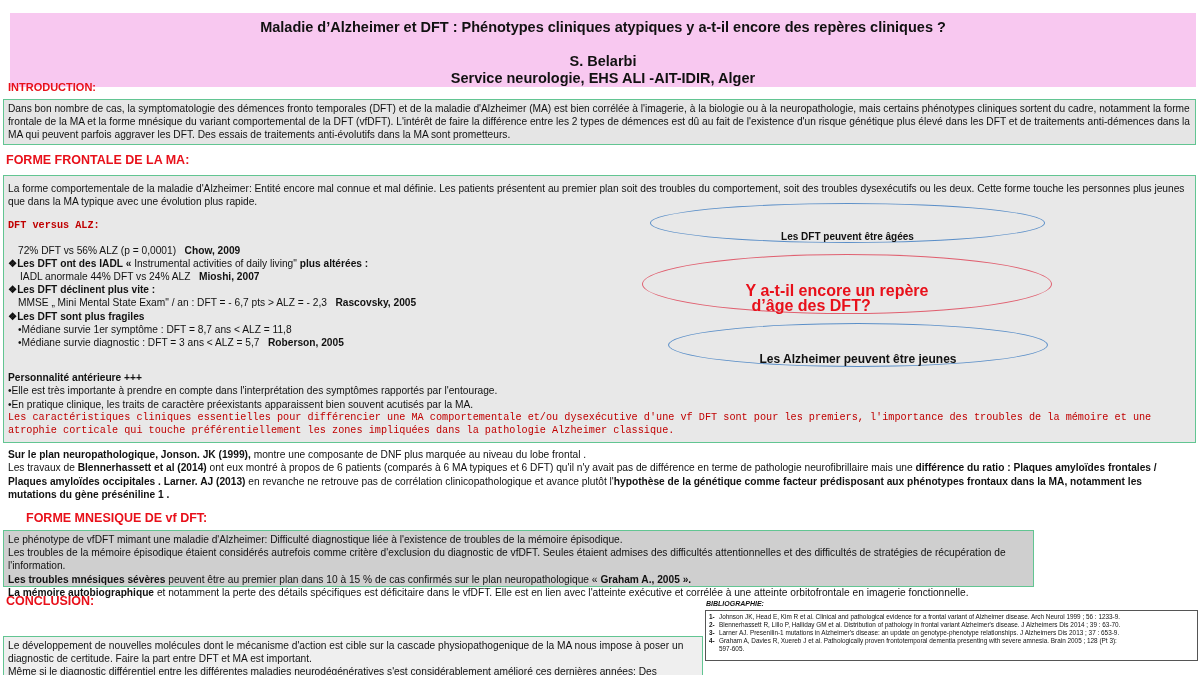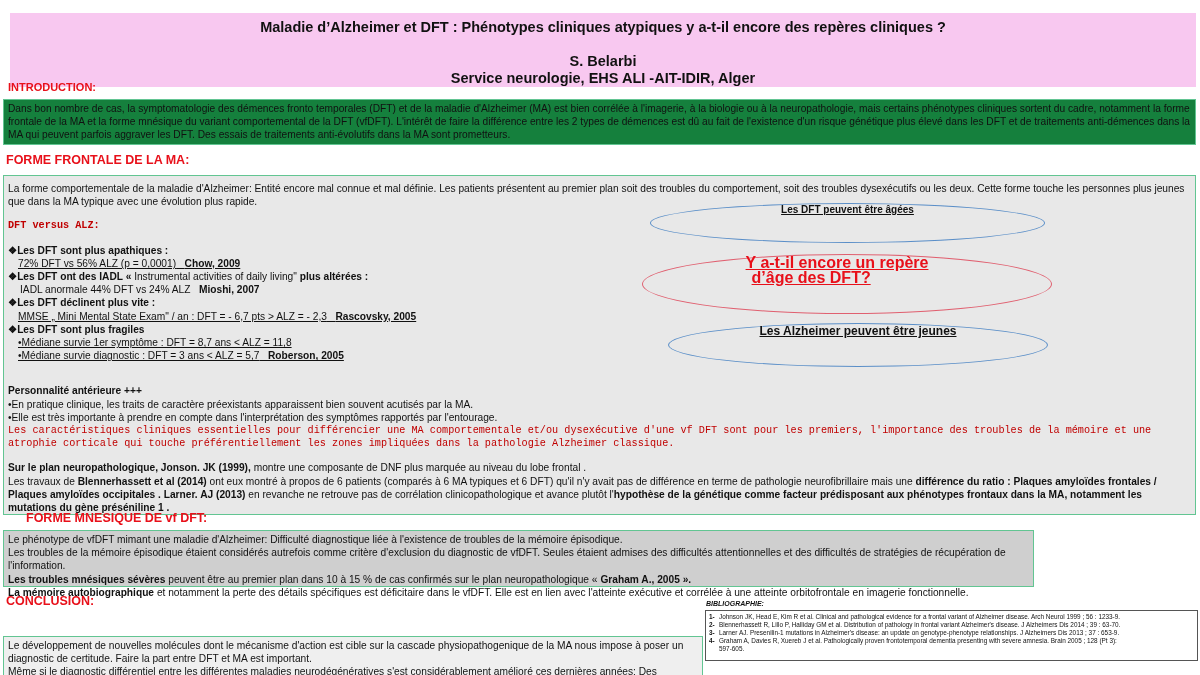--- a/index.html
+++ b/index.html
@@ -28,43 +28,42 @@
     }
     .sec-title.small { font-size: 11px; }
     .box {
       border: 1px solid #62c592;
       box-sizing: border-box;
       font-size: 10.2px;
       line-height: 13.2px;
       padding: 2px 4px;
       color: #111;
     }
-    .intro { left: 3px; top: 99px; width: 1193px; height: 46px; background: #15803d; }
-    .frontal { left: 3px; top: 175px; width: 1193px; height: 340px; background: #e8e8e8; padding-top: 6px; }
+    .intro { left: 3px; top: 99px; width: 1193px; height: 46px; background: #e5e5e5; }
+    .frontal { left: 3px; top: 175px; width: 1193px; height: 268px; background: #e8e8e8; padding-top: 6px; }
     .mnes { left: 3px; top: 530px; width: 1031px; height: 57px; background: #cfcfcf; }
     .concl { left: 3px; top: 616px; width: 700px; height: 54px; background: #efefef; margin-top: 20px; }
     .biblio-title { left: 706px; top: 600px; font-size: 7px; font-weight: bold; font-style: italic; }
     .biblio {
       left: 705px; top: 610px; width: 493px; height: 51px;
       border: 1px solid #555; box-sizing: border-box;
       font-size: 6.4px; line-height: 8px; padding: 2px 3px; background: #fff;
     }
     .biblio .ref { white-space: nowrap; }
     .biblio .ref .n { font-weight: bold; display: inline-block; width: 10px; }
     .b { font-weight: bold; }
     .darkred { color: #c00000; font-family: Liberation Mono, monospace; }
     .gap { height: 11px; }
-    .ind1 { padding-left: 10px; text-decoration: underline; }
+    .ind1 { padding-left: 10px; }
     .ind2 { padding-left: 12px; }
     .ellipse {
       position: absolute; border-radius: 50%;
-      display: flex; align-items: flex-start; justify-content: center;
+      display: flex; align-items: flex-end; justify-content: center;
       font-weight: bold; text-align: center;
       box-sizing: border-box;
-      text-decoration: underline;
     }
     .e1 { left: 650px; top: 203px; width: 395px; height: 40px; border: 1.5px solid #5b8fc8; font-size: 10px; }
     .e2 { left: 642px; top: 254px; width: 410px; height: 60px; border: 1.5px solid #e06070; font-size: 16px; color: #e8101a; line-height: 15px; }
     .e3 { left: 668px; top: 323px; width: 380px; height: 44px; border: 1.5px solid #5b8fc8; font-size: 12px; }
   </style>
 </head>
 <body>
 
 <div class="abs header">
   <span class="t1">Maladie d’Alzheimer  et  DFT : Phénotypes cliniques atypiques  y a-t-il encore des repères cliniques ?</span>
@@ -78,42 +77,41 @@
 </div>
 
 <div class="abs sec-title" style="left:6px; top:153px;">FORME  FRONTALE DE  LA MA:</div>
 <div class="abs box frontal">
   <div>La forme comportementale  de la maladie d'Alzheimer:  Entité encore mal connue et mal définie. Les patients présentent au premier plan soit des troubles du comportement, soit des troubles dysexécutifs ou les deux. Cette forme touche les personnes plus jeunes que dans la MA typique  avec une évolution plus rapide.</div>
   <div class="gap"></div>
   <div class="b darkred">DFT versus ALZ:</div>
   <div class="gap"></div>
 
   <div>
-    <div class="b"><span>❖</span><span>Les DFT sont plus apathiques :</span></div>
     <div class="ind1"><span>72% DFT vs 56% ALZ (p = 0,0001)</span>&nbsp;&nbsp;&nbsp;<span class="b">Chow, 2009</span></div>
   </div>
   <div>
     <div><span class="b">❖</span><span class="b">Les DFT ont des IADL « </span><span>Instrumental activities of daily living"</span><span class="b"> plus altérées :</span></div>
     <div class="ind2"><span>IADL anormale 44% DFT vs 24% ALZ</span>&nbsp;&nbsp;&nbsp;<span class="b">Mioshi, 2007</span></div>
   </div>
   <div>
     <div class="b"><span>❖</span><span>Les DFT déclinent plus vite :</span></div>
     <div class="ind1"><span>MMSE „ Mini Mental State Exam" / an : DFT = - 6,7 pts &gt; ALZ = - 2,3</span>&nbsp;&nbsp;&nbsp;<span class="b">Rascovsky, 2005</span></div>
   </div>
   <div>
     <div class="b"><span>❖</span><span>Les DFT sont plus fragiles</span></div>
     <div class="ind1"><span>•Médiane survie 1er symptôme : DFT = 8,7 ans &lt; ALZ = 11,8</span></div>
     <div class="ind1"><span>•Médiane survie diagnostic : DFT = 3 ans &lt; ALZ = 5,7</span>&nbsp;&nbsp;&nbsp;<span class="b">Roberson, 2005</span></div>
   </div>
 
   <div class="gap"></div>
   <div class="gap"></div>
   <div class="b">Personnalité antérieure +++</div>
+  <div>•Elle est très importante à prendre en compte dans l'interprétation des symptômes rapportés par l'entourage.</div>
   <div>•En pratique clinique, les traits de caractère préexistants apparaissent bien souvent acutisés par la MA.</div>
-  <div>•Elle est très importante à prendre en compte dans l'interprétation des symptômes rapportés par l'entourage.</div>
   <div class="darkred">Les caractéristiques cliniques essentielles pour différencier une MA comportementale et/ou dysexécutive d'une vf DFT sont pour les premiers, l'importance des troubles de la mémoire et une atrophie corticale qui touche préférentiellement les zones impliquées dans la pathologie Alzheimer classique.</div>
   <div class="gap"></div>
 
   <div><span class="b">Sur le plan neuropathologique,    Jonson. JK (1999),</span><span> montre une composante de DNF  plus marquée au niveau du lobe frontal .</span></div>
   <div><span>Les travaux de </span><span class="b">Blennerhassett  et al (2014)</span><span> ont eux montré à propos de 6 patients (comparés à 6 MA typiques et 6 DFT) qu'il n'y avait pas de différence en terme de pathologie neurofibrillaire mais une </span><span class="b">différence du ratio : Plaques amyloïdes frontales / Plaques amyloïdes occipitales . Larner. AJ  (2013)</span><span> en revanche ne retrouve pas de corrélation clinicopathologique et avance plutôt l'</span><span class="b">hypothèse de la génétique comme facteur prédisposant aux phénotypes frontaux dans la MA, notamment les mutations du gène préséniline 1 .</span></div>
 </div>
 
 <div class="ellipse e1">
   <span>Les DFT peuvent être âgées</span>
 </div>

